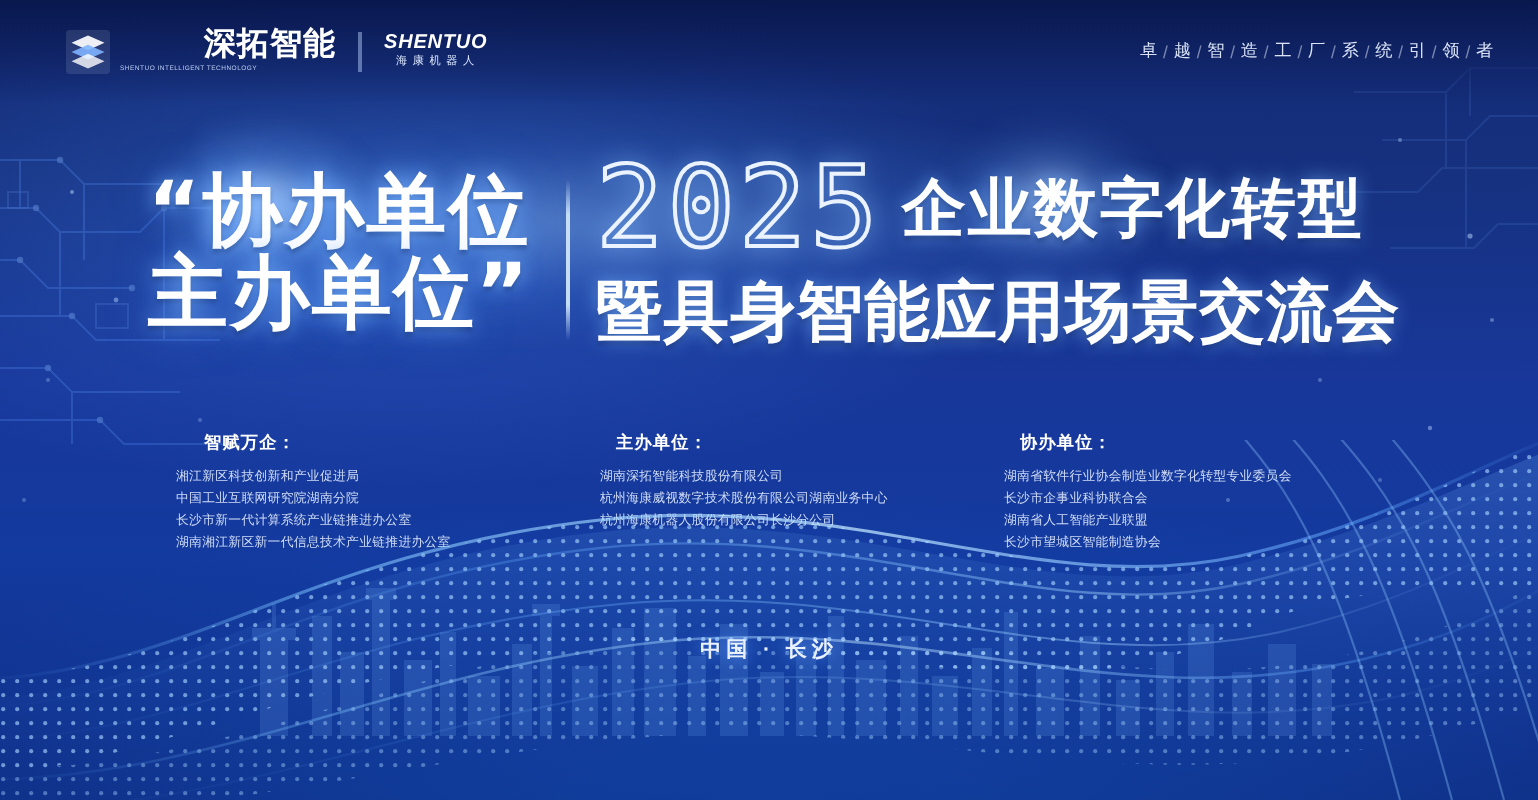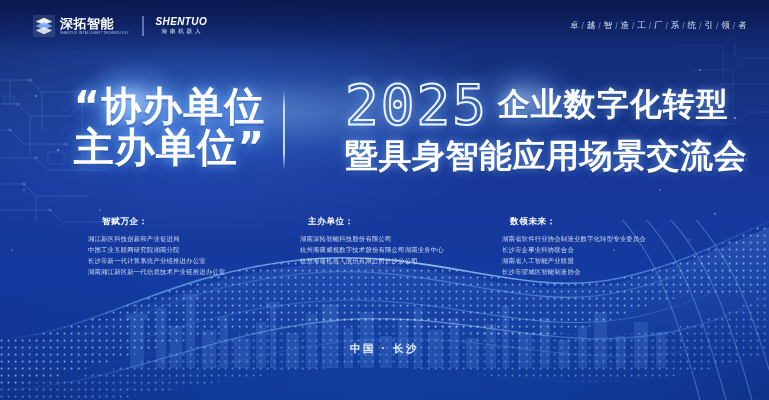--- a/index.html
+++ b/index.html
@@ -42,21 +42,21 @@
   }
 
   
   .header{position:absolute;left:0;top:0;width:769px;height:52px;display:flex;align-items:center;}
   .logos{display:flex;align-items:center;gap:0;margin-left:22px;}
   .logo-block{display:flex;align-items:center;gap:5px;padding:0 11px;}
   .logo-mark{
     width:22px;height:22px;flex:none;display:block;
   }
   .logo-text{display:flex;flex-direction:column;line-height:1;}
-  .logo-cn{font-size:13px;font-weight:bold;color:#ffffff;letter-spacing:.5px;white-space:nowrap;}
+  .logo-cn{font-size:16px;font-weight:bold;color:#ffffff;letter-spacing:.5px;white-space:nowrap;margin-left:42px;}
   .logo-sub{font-size:3.4px;color:#b9cdf0;letter-spacing:.25px;white-space:nowrap;margin-top:2px;transform:scale(.96);transform-origin:left;}
   .logo-en{font-size:10px;font-weight:bold;color:#ffffff;font-style:italic;letter-spacing:.4px;white-space:nowrap;}
   .logo-en2{font-size:5.6px;color:#dce8ff;letter-spacing:.6px;white-space:nowrap;margin-top:2px;text-align:center;}
   .logo-sep{width:1px;height:20px;background:rgba(190,214,255,.45);}
   .nav-slogan{
     margin-left:auto;margin-right:22px;display:flex;align-items:center;
     font-size:8.6px;color:#e4edff;letter-spacing:.4px;white-space:nowrap;
   }
   .nav-slogan .sl{opacity:.95;}
   .nav-slogan .sp{opacity:.5;margin:0 2.5px;}
@@ -70,21 +70,21 @@
   .lt-line{
     font-family:"DejaVu Sans","Liberation Sans",sans-serif;
     font-size:40px;font-weight:bold;color:#ffffff;line-height:1.02;
     letter-spacing:1px;white-space:nowrap;
     text-shadow:0 0 10px rgba(120,180,255,.85),0 0 22px rgba(70,140,255,.55),0 2px 2px rgba(5,20,70,.45);
   }
   .vsep{
     position:absolute;left:283px;top:12px;width:2px;height:80px;
     background:linear-gradient(180deg,rgba(170,205,255,0) 0%,rgba(205,228,255,.95) 22%,rgba(205,228,255,.95) 78%,rgba(170,205,255,0) 100%);
   }
-  .right-title{position:absolute;left:298px;top:0px;margin-left:47px;}
+  .right-title{position:absolute;left:298px;top:0px;}
   .rt-row1{display:flex;align-items:flex-end;gap:10px;}
   .year{
     font-family:"DejaVu Sans Mono","Liberation Mono",monospace;
     font-size:56px;line-height:.95;font-weight:normal;letter-spacing:2px;
     color:transparent;-webkit-text-stroke:2px #eaf3ff;
     text-shadow:0 0 14px rgba(130,190,255,.7);
   }
   .rt-cn1{
     font-family:"DejaVu Sans","Liberation Sans",sans-serif;
     font-size:32px;font-weight:bold;color:#ffffff;letter-spacing:1px;
@@ -115,21 +115,20 @@
     font-size:6.4px;color:#cfdcf6;line-height:1.72;letter-spacing:.15px;white-space:nowrap;
   }
 
   
   .waves{position:absolute;left:0;bottom:0;width:769px;height:180px;}
   .city{position:absolute;left:120px;bottom:32px;width:560px;height:90px;opacity:.30;}
   .location{
     position:absolute;left:0;top:318px;width:769px;text-align:center;
     font-size:10.5px;color:#e9f1ff;letter-spacing:2.5px;font-weight:bold;
     text-shadow:0 0 8px rgba(90,150,255,.8);
-    margin-top:24px;
   }
   .dotfield{position:absolute;inset:0;pointer-events:none;}
 </style>
 </head>
 <body>
 
 <div class="stage">
 
   <div class="bg-layer">
     <svg class="circuit-left" viewBox="0 0 150 170">
@@ -277,21 +276,21 @@
     <div class="org-col c2">
       <div class="org-head">主办单位：</div>
       <div>
         <div class="org-item">湖南深拓智能科技股份有限公司</div>
         <div class="org-item">杭州海康威视数字技术股份有限公司湖南业务中心</div>
         <div class="org-item">杭州海康机器人股份有限公司长沙分公司</div>
       </div>
     </div>
 
     <div class="org-col c3">
-      <div class="org-head">数领未来：</div>
+      <div class="org-head">协办单位：</div>
       <div>
         <div class="org-item">湖南省软件行业协会制造业数字化转型专业委员会</div>
         <div class="org-item">长沙市企事业科协联合会</div>
         <div class="org-item">湖南省人工智能产业联盟</div>
         <div class="org-item">长沙市望城区智能制造协会</div>
       </div>
     </div>
   </div>
 
   <svg class="city" viewBox="0 0 560 90" preserveAspectRatio="none">

